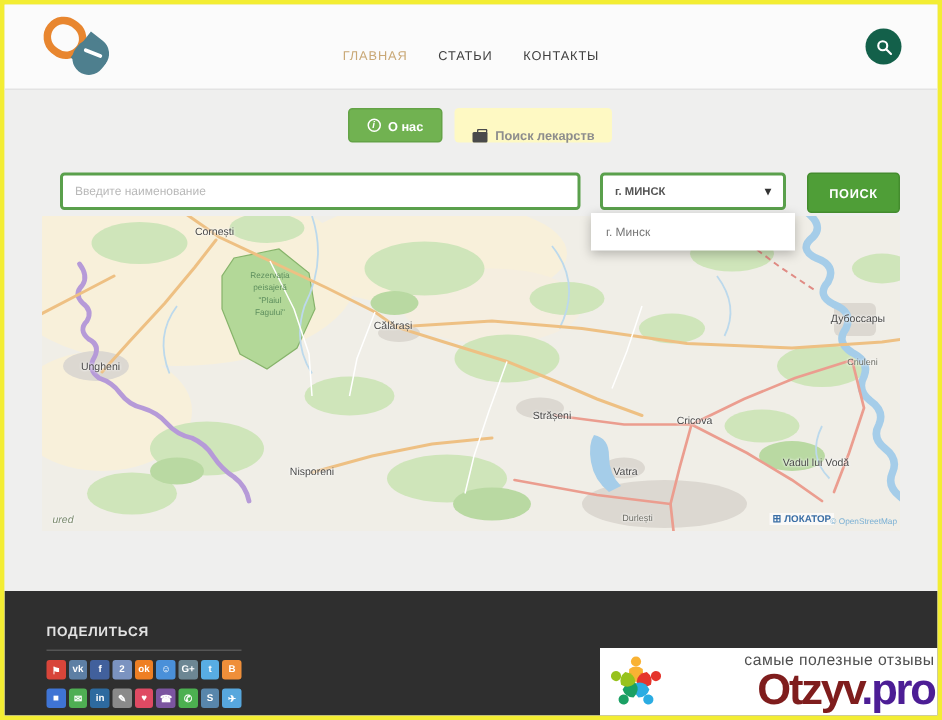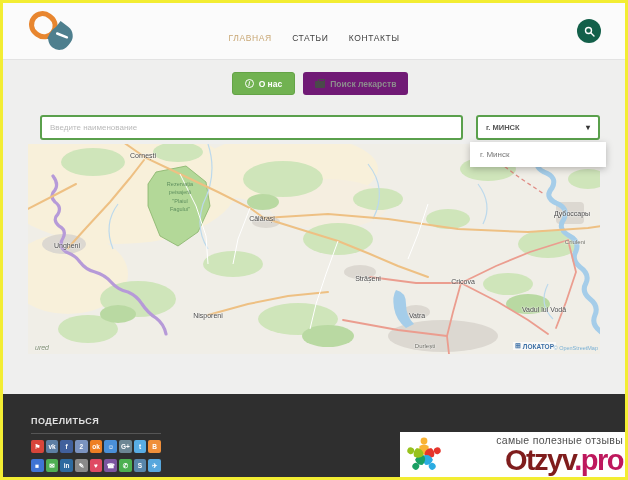--- a/index.html
+++ b/index.html
@@ -12,21 +12,21 @@
   .nav-menu { position:absolute; left:50%; top:24px; transform:translateX(-50%); white-space:nowrap; }
   .nav-item { display:inline-block; margin:0 8px; font-size:8.5px; font-weight:normal; letter-spacing:0.6px; color:#3f3f3f; cursor:pointer; }
   .nav-item.active { color:#c9a876; }
   .search-circle { position:absolute; right:24px; top:16px; width:24px; height:24px; border-radius:50%; background:#13604a; display:flex; align-items:center; justify-content:center; cursor:pointer; }
 
   
   .content { position:relative; height:334px; background:#efefee;padding-left:12px; }
   .btn-row { display:flex; justify-content:center; gap:8px; padding-top:12px; }
   .btn { display:inline-flex; align-items:center; gap:5px; height:23px; padding:0 12px; border-radius:3px; font-size:8.5px; font-weight:bold; cursor:pointer; }
   .btn-about { background:#71b251; color:#fff; border:1px solid #64a346; }
-  .btn-drugs { background:#701a75; color:#8d8d8d; }
+  .btn-drugs { background:#fef9c3; color:#8d8d8d;align-items:flex-end; }
   .info-ic { display:inline-flex; width:9px; height:9px; border:1px solid #fff; border-radius:50%; font-size:6.5px; font-style:italic; font-weight:bold; align-items:center; justify-content:center; }
   .case-ic { position:relative; width:10px; height:7px; background:#4a4a4a; border-radius:1px; margin-top:2px; }
   .case-ic:before { content:""; position:absolute; top:-2px; left:2.5px; width:5px; height:2px; border:1px solid #4a4a4a; border-bottom:none; border-radius:1px 1px 0 0; }
 
   .search-row { display:flex; align-items:flex-start; padding:20px 25px 0 25px; }
   .search-input { flex:1; height:25px; border:2px solid #5aa04c; border-radius:3px; background:#fff; font-size:8px; color:#444; padding:0 8px; outline:none; font-family:"Liberation Sans", sans-serif; }
   .search-input::placeholder { color:#b9b9b9; }
   .city-wrap { position:relative; width:124px; margin-left:13px; }
   .city-select { display:flex; align-items:center; justify-content:space-between; height:25px; border:2px solid #5aa04c; border-radius:3px; background:#fff; font-size:7.5px; font-weight:bold; color:#555; padding:0 8px; cursor:pointer; }
   .caret { font-size:8px; color:#333; }
@@ -66,21 +66,21 @@
   .soc-tile { width:20px; height:20px; border-radius:2px; color:#fff; font-size:8.5px; font-weight:bold; display:flex; align-items:center; justify-content:center; cursor:pointer; }
   .s-tw{background:#4da7dd}.s-fb{background:#4a4a4a}.s-gp{background:#cd4732}.s-vk{background:#5a6e8c}
   .soc-row { display:flex; gap:4px; margin-top:10px; }
 
   
   .watermark { position:absolute; right:0; top:38px; width:225px; height:45px; background:#fff; display:flex; align-items:center; overflow:hidden; }
   .wm-icon { flex:0 0 40px; height:40px; margin-left:4px; }
   .wm-text { flex:1; text-align:right; padding-right:2px; }
   .wm-tagline { font-size:10.5px; color:#4f4f4f; letter-spacing:0.3px; }
   .wm-brand { font-size:29px; font-weight:bold; letter-spacing:-1.5px; line-height:1; margin-top:0px; white-space:nowrap; }
-  .wm-green { color:#7f1d1d; } .wm-yellow { color:#be185d; }
+  .wm-green { color:#7f1d1d; } .wm-yellow { color:#4c1d95; }
 </style>
 </head>
 <body>
 
 <div class="page">
 
   <div class="navbar">
     <svg class="logo" viewBox="0 0 54 46">
       <g transform="rotate(38 27 23)">
         <rect x="4" y="12" width="24" height="22" rx="11" fill="#fbfbfb" stroke="#e8862f" stroke-width="5"></rect>
@@ -119,20 +119,21 @@
       <input class="search-input" type="text" placeholder="Введите наименование" style="">
       <div class="city-wrap">
         <div class="city-select">
           <span>г. МИНСК</span>
           <span class="caret">▾</span>
         </div>
         <div class="city-panel">
           <div class="city-option">г. Минск</div>
         </div>
       </div>
+      <button class="poisk-btn">ПОИСК</button>
     </div>
 
     <div class="map">
       <svg width="572" height="210" viewBox="0 0 572 210">
         <rect width="572" height="210" fill="#f0eee7"></rect>
         <ellipse cx="90" cy="40" rx="120" ry="60" fill="#f8f0da"></ellipse>
         <ellipse cx="260" cy="25" rx="90" ry="35" fill="#f8f0da"></ellipse>
         <ellipse cx="40" cy="130" rx="60" ry="40" fill="#f8f0da"></ellipse>
         <ellipse cx="300" cy="60" rx="60" ry="25" fill="#f5eee0"></ellipse>
 

